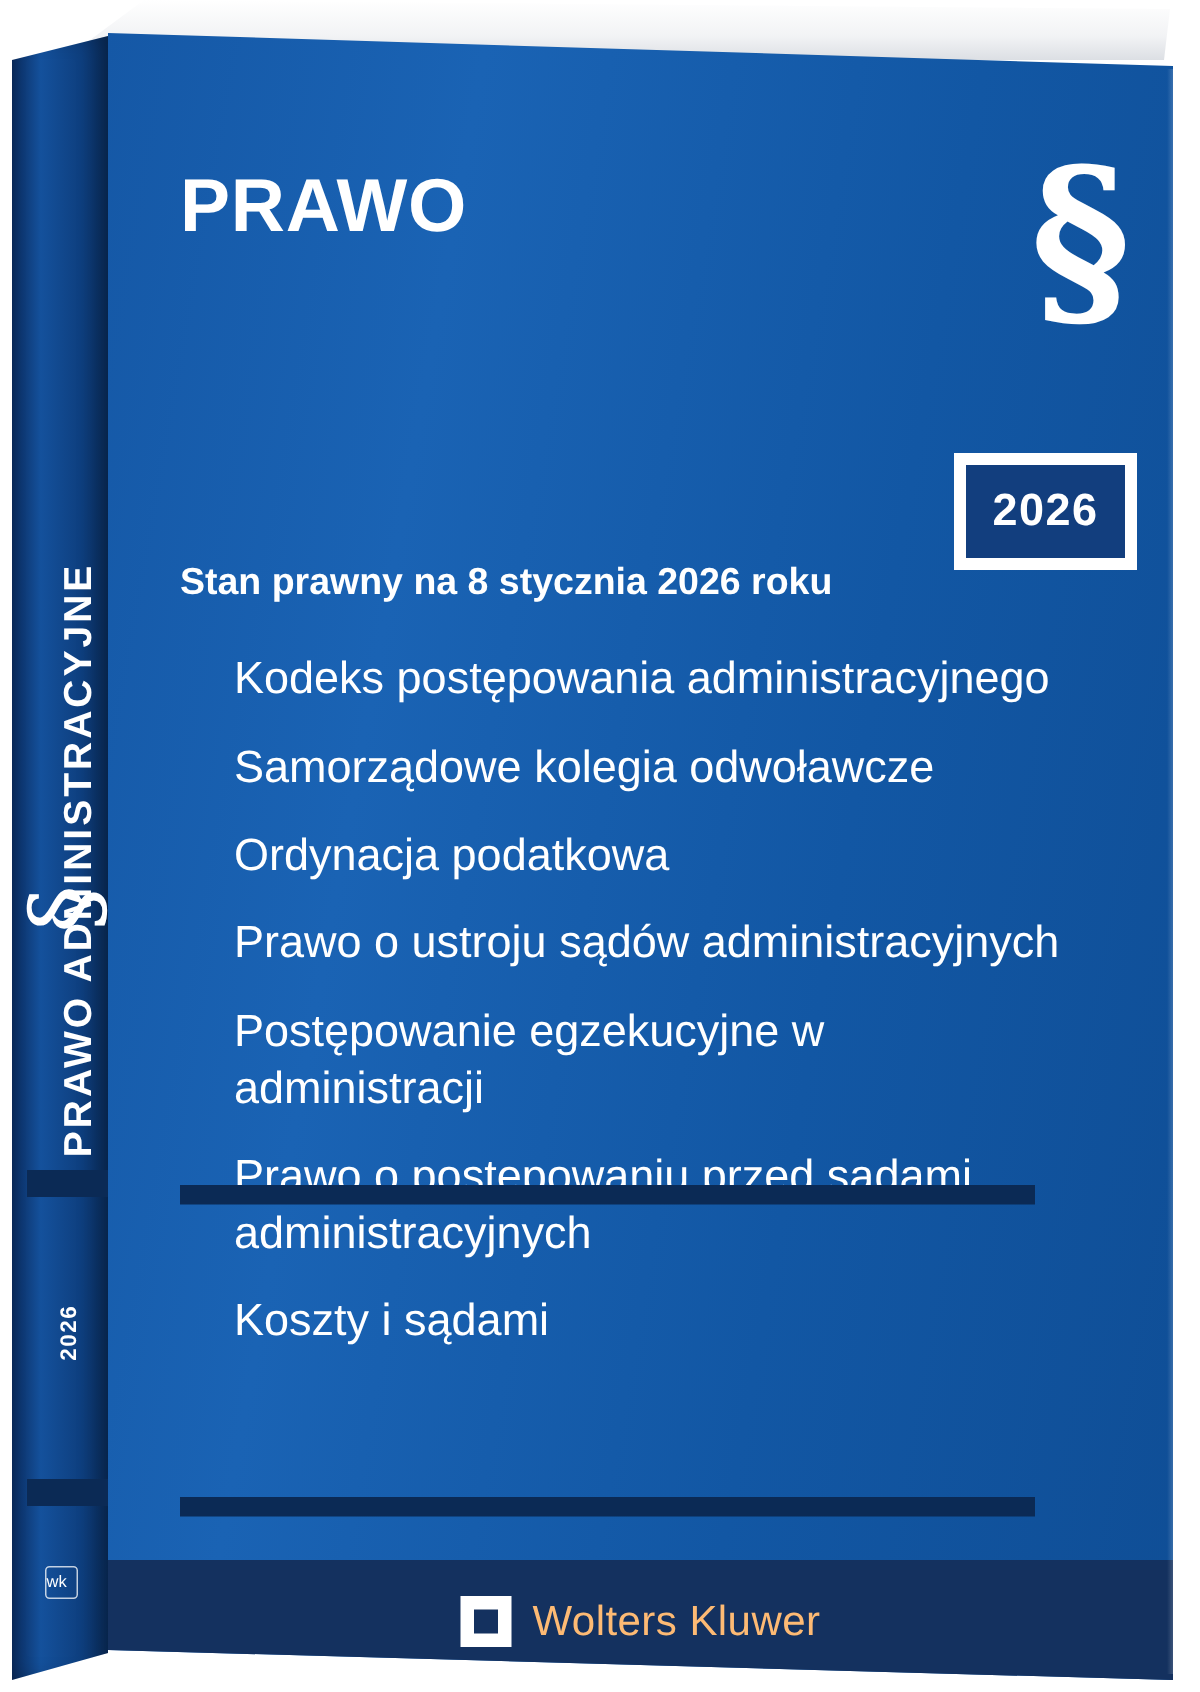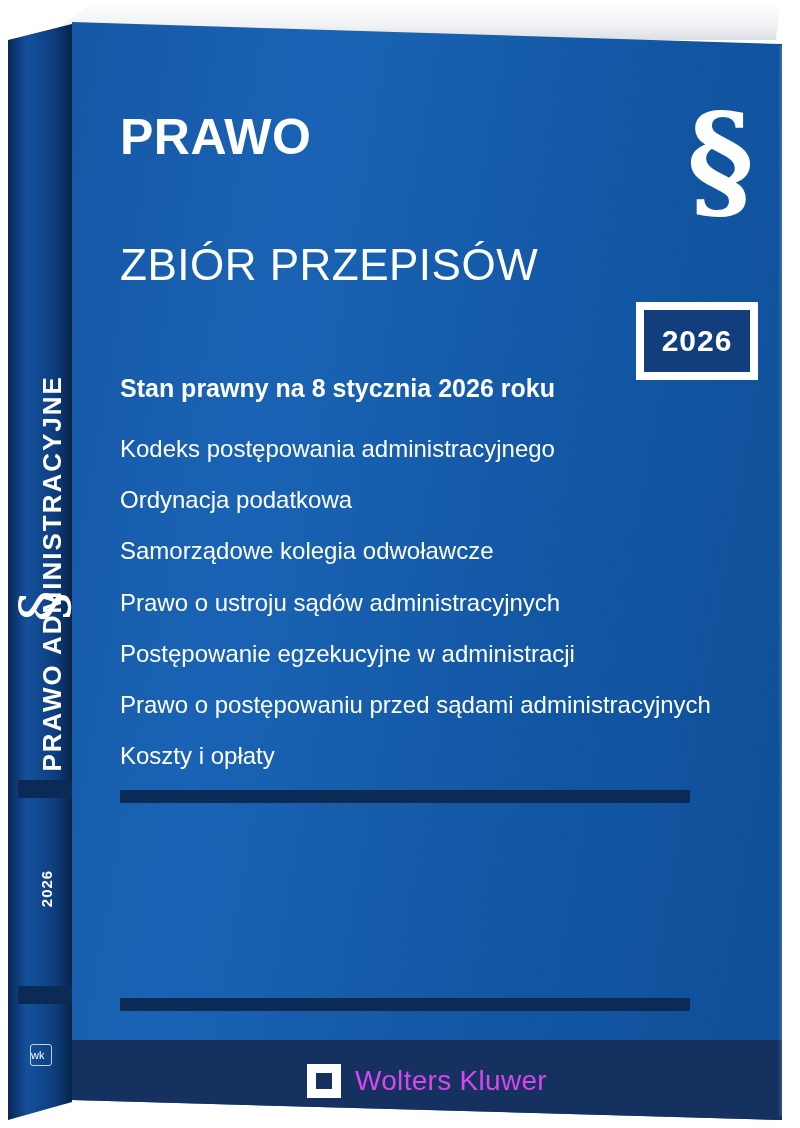--- a/index.html
+++ b/index.html
@@ -206,24 +206,25 @@
   }
 
   .toc {
     position: absolute;
     left: 48px;
     top: 412px;
     width: 600px;
   }
   .toc-item {
     color: #ffffff;
-    font-size: 24px;
+    font-size: 30px;
     font-weight: 400;
     line-height: 1.26;
     margin-bottom: 21px;
+    margin-left: 36px;
   }
 
   .rule {
     position: absolute;
     left: 48px;
     width: 570px;
     height: 13px;
     background: #0b2a55;
   }
   .rule.r1 { top: 768px; }
@@ -250,21 +251,21 @@
   .wk-logo-box::after {
     content: "";
     position: absolute;
     left: 9px;
     top: 9px;
     width: 16px;
     height: 16px;
     background: #14315f;
   }
   .wk-text {
-    color: #d946ef;
+    color: #fdba74;
     font-size: 28px;
     font-weight: 400;
     letter-spacing: 0.3px;
   }
 
   
   .page-edge {
     position: absolute;
     right: 0px;
     top: 24px;
@@ -289,38 +290,37 @@
     <div class="spine-mark">wk</div>
   </div>
 
   <div class="cover">
     <div class="cover-inner">
 
       <div class="title-main">
         <span>PRAWO</span>
       </div>
 
-      <div class="title-sub">ZBIÓR PRZEPISÓW</div>
 
       <div class="para-mark">§</div>
 
       <div class="year-box">
         <div class="year-box-inner">2026</div>
       </div>
 
       <div class="legal-status">Stan prawny na 8 stycznia 2026 roku</div>
 
       <div class="toc">
         <div class="toc-item">Kodeks postępowania administracyjnego</div>
+        <div class="toc-item">Samorządowe kolegia odwoławcze</div>
         <div class="toc-item">Ordynacja podatkowa</div>
-        <div class="toc-item">Samorządowe kolegia odwoławcze</div>
         <div class="toc-item">Prawo o ustroju sądów administracyjnych</div>
         <div class="toc-item">Postępowanie egzekucyjne w administracji</div>
         <div class="toc-item">Prawo o postępowaniu przed sądami administracyjnych</div>
-        <div class="toc-item">Koszty i opłaty</div>
+        <div class="toc-item">Koszty i sądami</div>
       </div>
 
       <div class="rule r1"></div>
       <div class="rule r2"></div>
 
       <div class="footer">
         <div class="wk-logo-box"></div>
         <div class="wk-text">Wolters Kluwer</div>
       </div>
 

